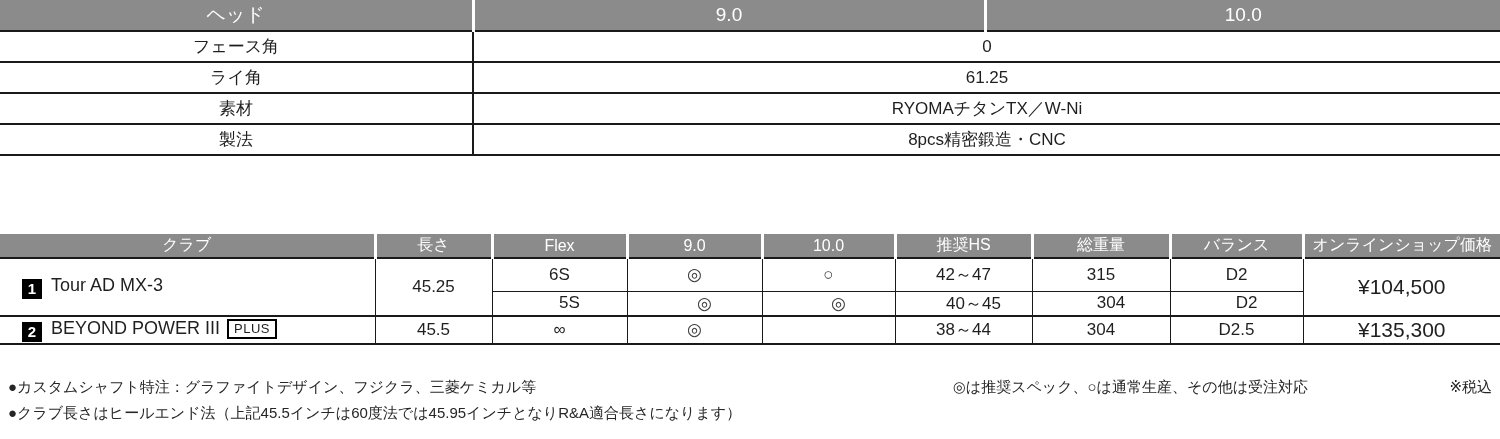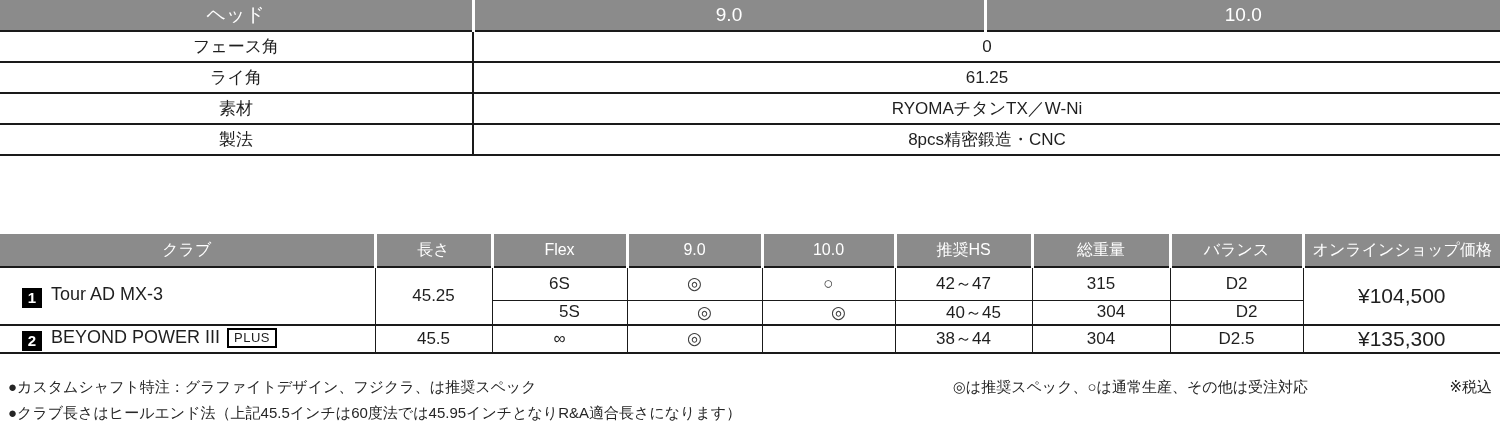--- a/index.html
+++ b/index.html
@@ -15,21 +15,21 @@
   th { border-bottom:2px solid #1a1a1a; }
 
   
   .head-table { top:0; width:1500px; }
   .head-table th { height:31px; font-size:19px; }
   .head-table td { height:31px; font-size:17px; text-align:center; border-bottom:2px solid #1a1a1a; }
   .head-table td.row-label { border-right:2px solid #1a1a1a; }
 
   
   .club-table { top:234px; width:1500px; }
-  .club-table th { height:33px; }
+  .club-table th { height:24px; }
   .club-table td {
     font-size:17px; text-align:center; vertical-align:middle;
     border:1px solid #1a1a1a; border-left-width:1px; border-right-width:1px;
   }
   .club-table td:first-child { border-left:none; }
   .club-table td:last-child, .club-table td.col-price { border-right:none; }
   .club-table tr.sub-a td { height:33px; }
   .club-table tr.sub-b td { height:19px;padding-left:20px; }
   .club-table tr.main-row td { height:28px; }
   .club-table td.main-bottom { border-bottom:2px solid #1a1a1a; }
@@ -148,18 +148,18 @@
       <td class="mark main-bottom">◎</td>
       <td class="mark main-bottom"></td>
       <td class="main-bottom">38～44</td>
       <td class="main-bottom">304</td>
       <td class="main-bottom">D2.5</td>
       <td class="col-price main-bottom">¥135,300</td>
     </tr>
   </tbody>
     </table>
 
-  <div class="note note-1">●カスタムシャフト特注：グラファイトデザイン、フジクラ、は推奨スペック</div>
+  <div class="note note-1">●カスタムシャフト特注：グラファイトデザイン、フジクラ、三菱ケミカル等</div>
   <div class="note note-2">●クラブ長さはヒールエンド法（上記45.5インチは60度法では45.95インチとなりR&amp;A適合長さになります）</div>
   <div class="note note-marks">◎は推奨スペック、○は通常生産、その他は受注対応</div>
   <div class="note note-tax">※税込</div>
 
 </div>
 
 </body></html>

